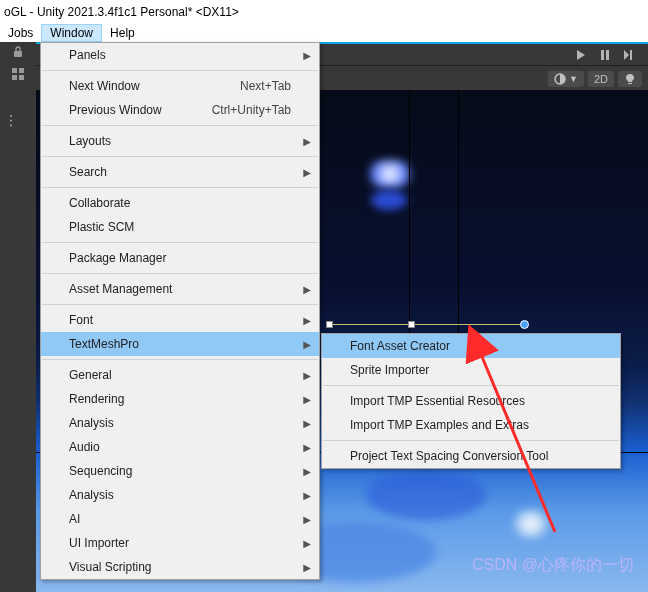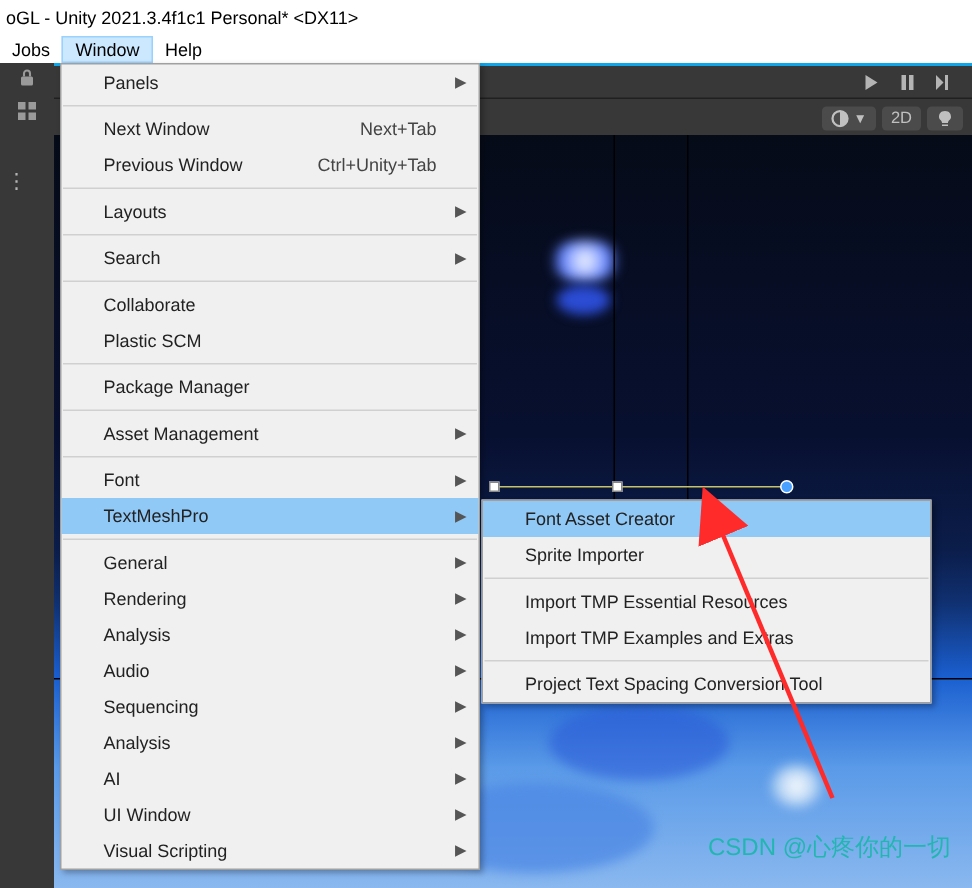--- a/index.html
+++ b/index.html
@@ -36,21 +36,21 @@
   .menu{position:absolute;background:#f0f0f0;border:1px solid #a0a0a0;box-shadow:2px 2px 4px rgba(0,0,0,.3)}
   .menu1{left:40px;top:42px;width:280px}
   .menu2{left:321px;top:333px;width:300px}
   .mi{height:24px;display:flex;align-items:center;padding:0 28px 0 28px;color:#222;position:relative;white-space:nowrap}
   .mi.hov{background:#90c8f6}
   .mi .sc{margin-left:auto;color:#444}
   .mi .arr{position:absolute;right:8px;font-size:10px;color:#555}
   .sep{height:1px;background:#d0d0d0;margin:3px 1px}
   
   .arrow-svg{position:absolute;left:0;top:0;pointer-events:none}
-  .watermark{position:absolute;right:14px;bottom:16px;color:#14b8a6;font-size:16px;opacity:.85;font-family:"Microsoft YaHei",sans-serif}
+  .watermark{position:absolute;right:14px;bottom:16px;color:#c4b5fd;font-size:16px;opacity:.85;font-family:"Microsoft YaHei",sans-serif}
 </style>
 </head>
 <body>
 
 <div class="titlebar">
   <span>oGL - Unity 2021.3.4f1c1 Personal* &lt;DX11&gt;</span>
 </div>
 
 <div class="menubar">
   <span>Jobs</span>
@@ -201,21 +201,21 @@
     </div>
     <div class="mi">
       <span>Analysis</span>
       <span class="arr">▶</span>
     </div>
     <div class="mi">
       <span>AI</span>
       <span class="arr">▶</span>
     </div>
     <div class="mi">
-      <span>UI Window</span>
+      <span>UI Importer</span>
       <span class="arr">▶</span>
     </div>
     <div class="mi">
       <span>Visual Scripting</span>
       <span class="arr">▶</span>
     </div>
   </div>
 
 <div class="menu menu2" id="menu2">
     <div class="mi hov">

